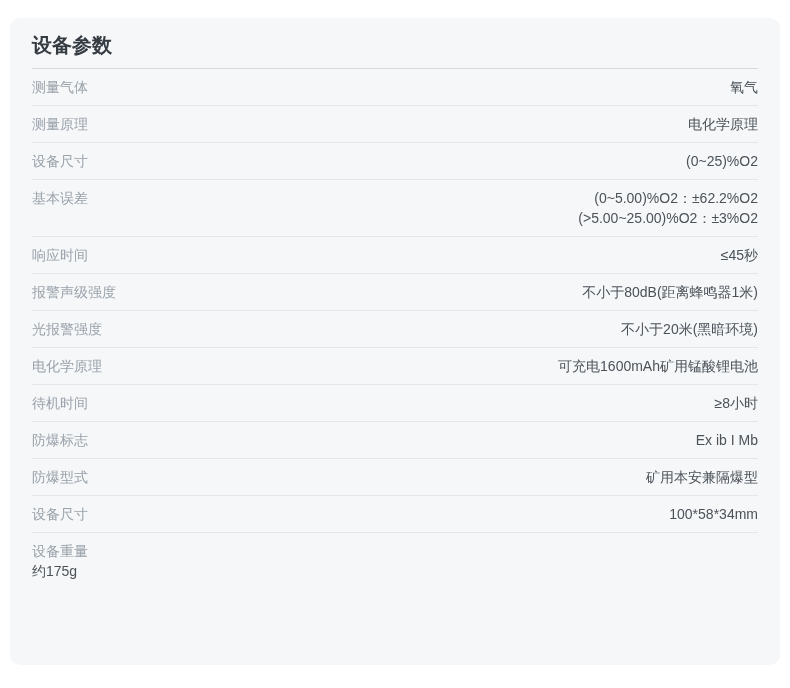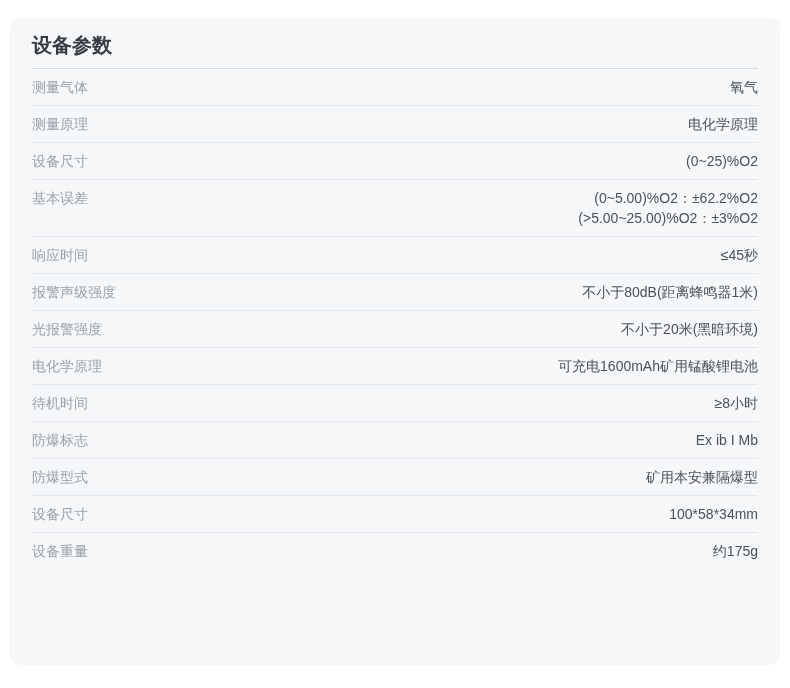--- a/index.html
+++ b/index.html
@@ -32,20 +32,21 @@
     display: flex;
     justify-content: space-between;
     align-items: flex-start;
     padding: 8px 0;
     border-bottom: 1px solid #e3e6ea;
     font-size: 14px;
     line-height: 20px;
   }
   .spec-row:last-child {
     border-bottom: none;
+    flex-direction: column;
   }
   .row-label {
     color: #9aa2aa;
     white-space: nowrap;
     padding-right: 16px;
   }
   .row-value {
     color: #4b5258;
     text-align: right;
   }

